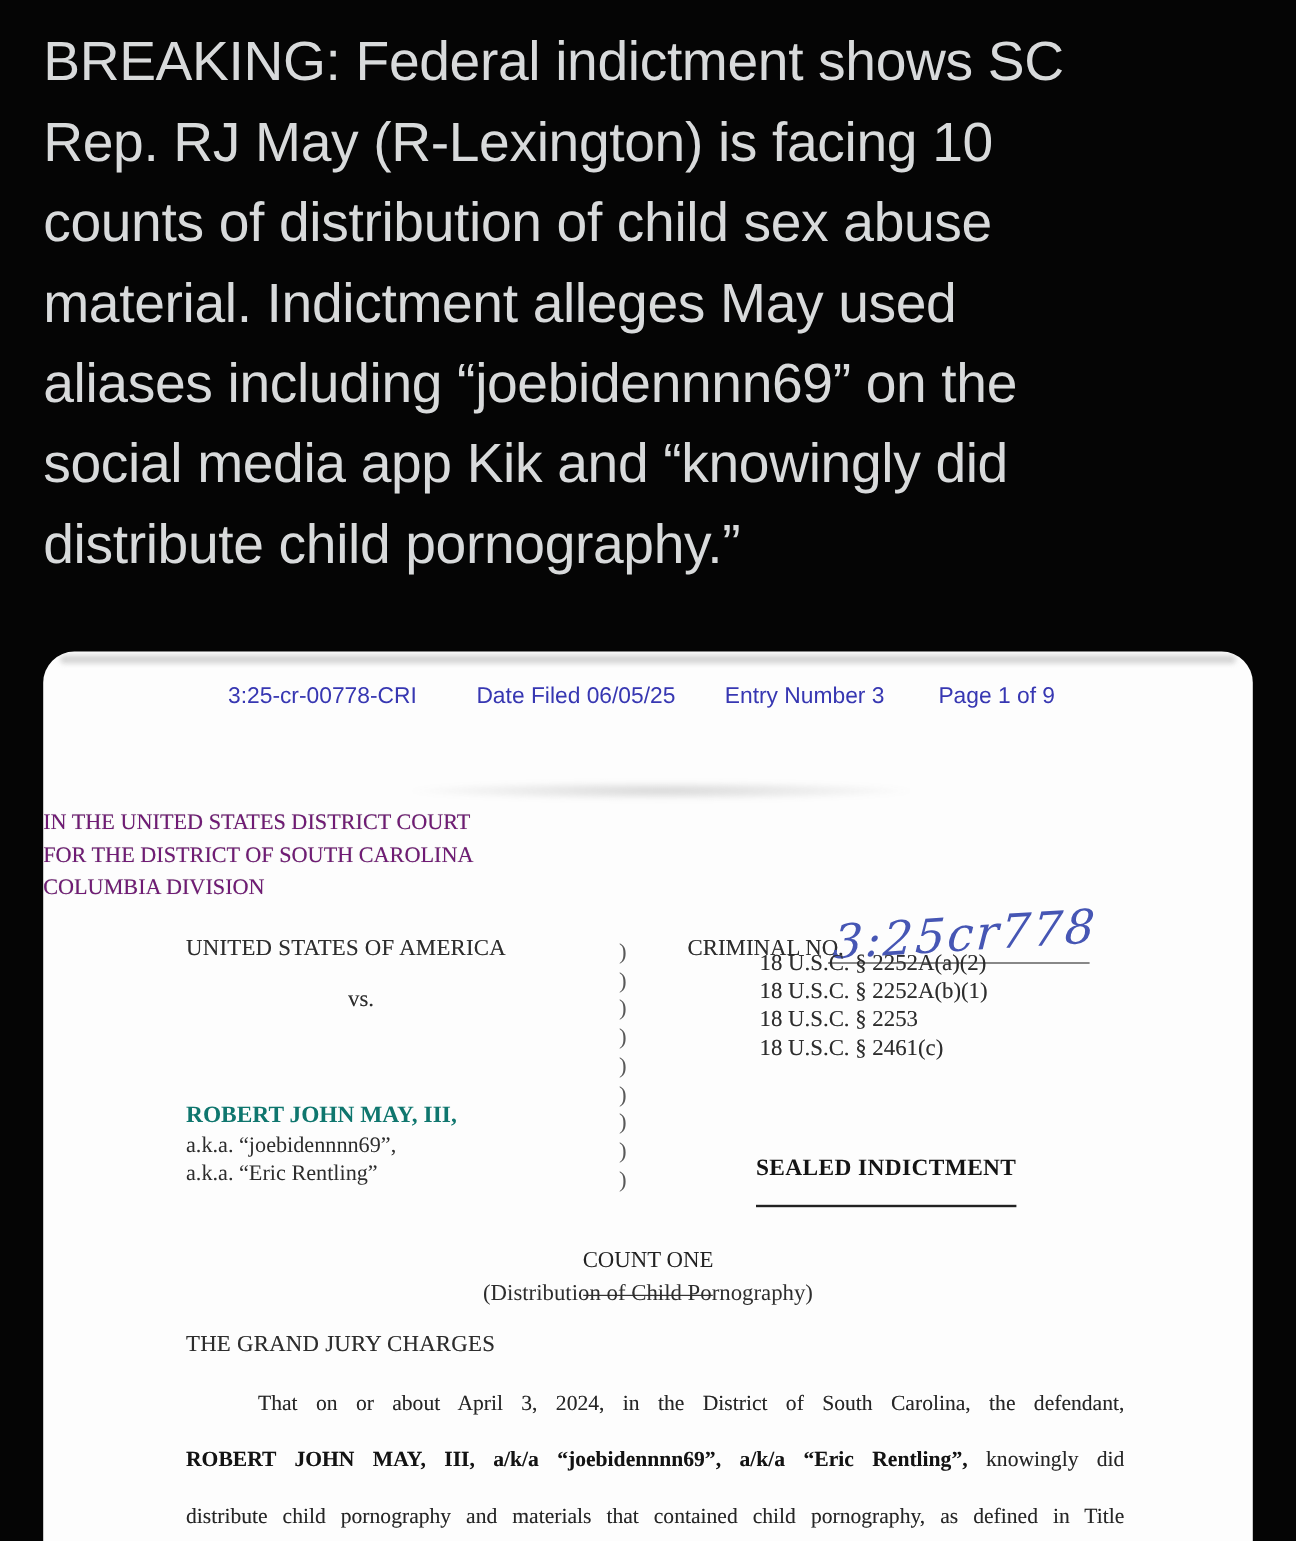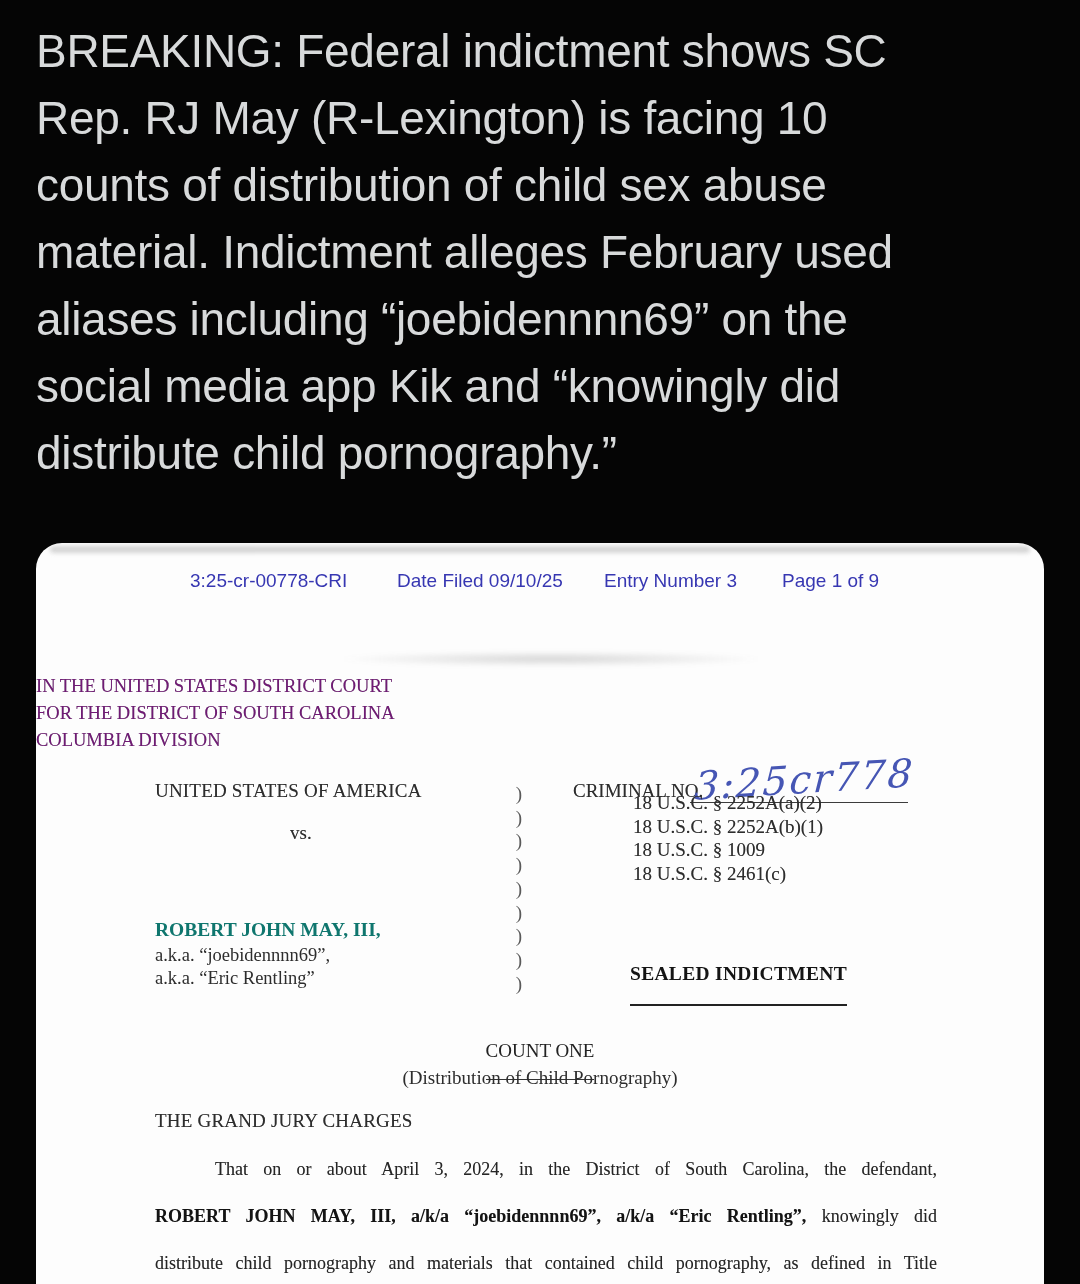--- a/index.html
+++ b/index.html
@@ -119,32 +119,32 @@
   .body-para .indent { padding-left: 60px; }
   .body-para .bold { font-weight: bold; color: #131313; margin-top: 28px; }
 </style>
 </head>
 <body>
 
 <div class="post-text">
   <span class="line">BREAKING: Federal indictment shows SC</span>
   <span class="line">Rep. RJ May (R-Lexington) is facing 10</span>
   <span class="line">counts of distribution of child sex abuse</span>
-  <span class="line">material. Indictment alleges February used</span>
+  <span class="line">material. Indictment alleges May used</span>
   <span class="line">aliases including “joebidennnn69” on the</span>
   <span class="line">social media app Kik and “knowingly did</span>
   <span class="line">distribute child pornography.”</span>
 </div>
 
 <div class="doc-card">
   <div class="scan-top-edge"></div>
   <div class="scan-smudge"></div>
 
   <span class="abs ecf" style="left:154px">3:25-cr-00778-CRI</span>
-  <span class="abs ecf" style="left:361px">Date Filed 09/10/25</span>
+  <span class="abs ecf" style="left:361px">Date Filed 06/05/25</span>
   <span class="abs ecf" style="left:568px">Entry Number 3</span>
   <span class="abs ecf" style="left:746px">Page 1 of 9</span>
 
   <div class="abs court-heading">
     <div>IN THE UNITED STATES DISTRICT COURT</div>
     <div>FOR THE DISTRICT OF SOUTH CAROLINA</div>
     <div>COLUMBIA DIVISION</div>
   </div>
 
   <span class="abs serif19 plaintiff">UNITED STATES OF AMERICA</span>
@@ -164,21 +164,21 @@
 )
 )
 )</div>
 
   <span class="abs serif19 criminal-no-label">CRIMINAL NO.</span>
   <span class="abs handwriting">3:25cr778</span>
   <div class="abs crim-underline"></div>
   <div class="abs statutes">
     <div>18 U.S.C. § 2252A(a)(2)</div>
     <div>18 U.S.C. § 2252A(b)(1)</div>
-    <div>18 U.S.C. § 1009</div>
+    <div>18 U.S.C. § 2253</div>
     <div>18 U.S.C. § 2461(c)</div>
   </div>
   <span class="abs sealed">SEALED INDICTMENT</span>
 
   <div class="abs count-title">
     <span>COUNT ONE</span>
   </div>
   <div class="abs count-sub">(Distribution of Child Pornography)</div>
   <span class="abs serif19 grand-jury">THE GRAND JURY CHARGES</span>
 

